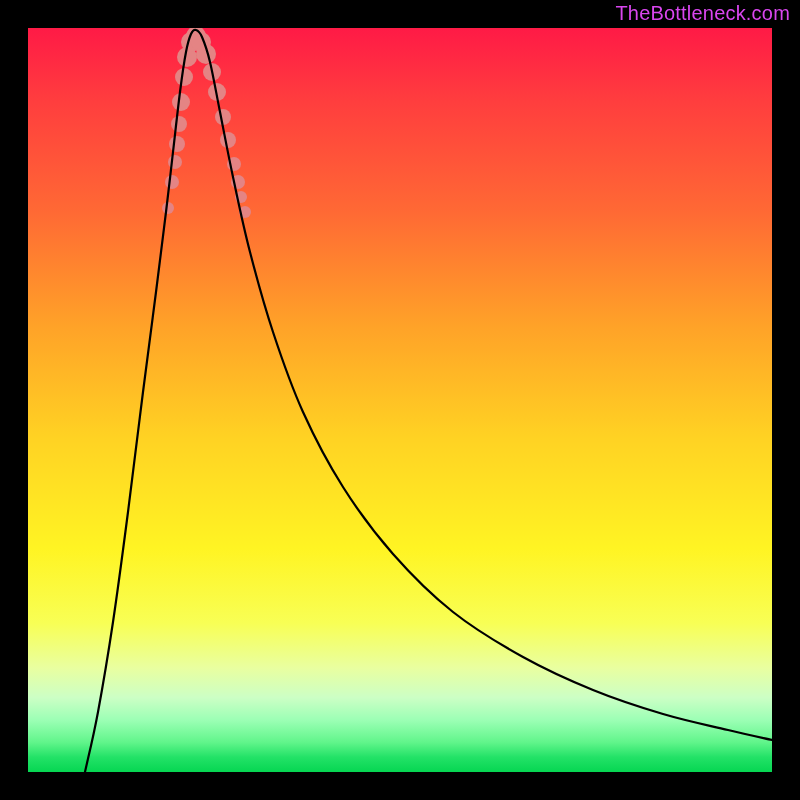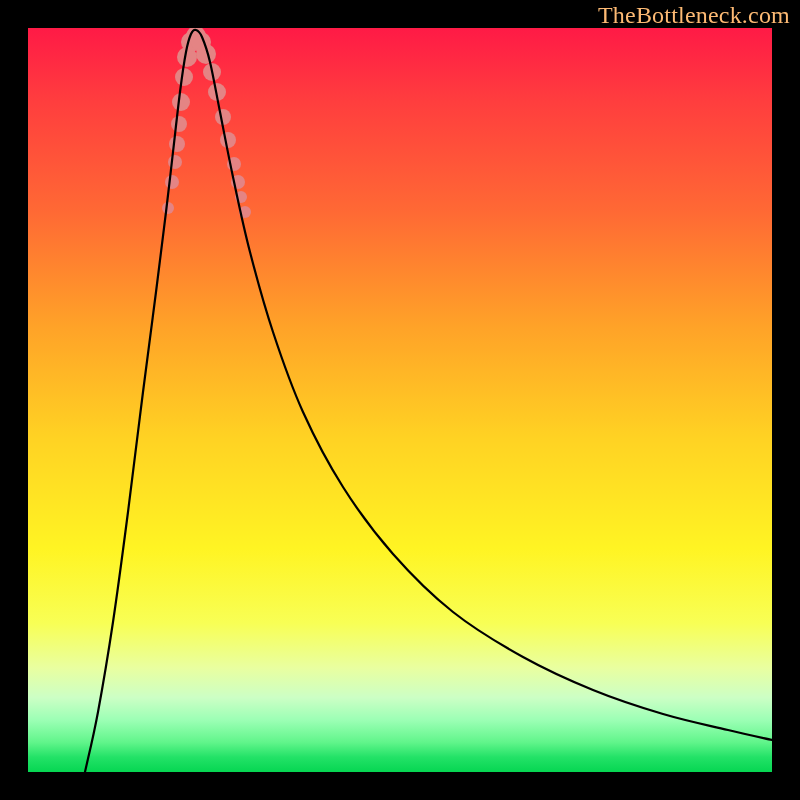--- a/index.html
+++ b/index.html
@@ -47,25 +47,24 @@
       #9cffb5 93%,
       #61f58b 96%,
       #23e267 98%,
       #06d652 100%
     );
   }
   .attribution {
     position: absolute;
     top: 2px;
     right: 10px;
-    color: #fdba74;
-    font-size: 24px;
+    color: #d946ef;
+    font-size: 20px;
     font-weight: 400;
     letter-spacing: 0.2px;
-    font-family: Liberation Serif, serif;
   }
   svg.curve {
     position: absolute;
     left: 0;
     top: 0;
     width: 100%;
     height: 100%;
   }
 </style>
 </head>

